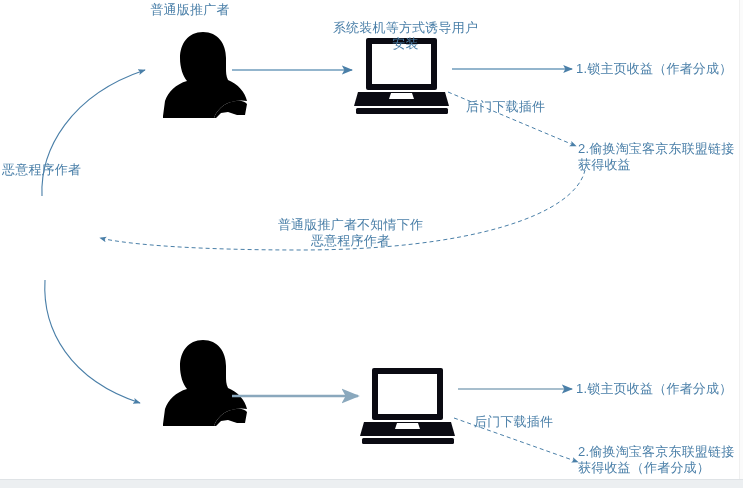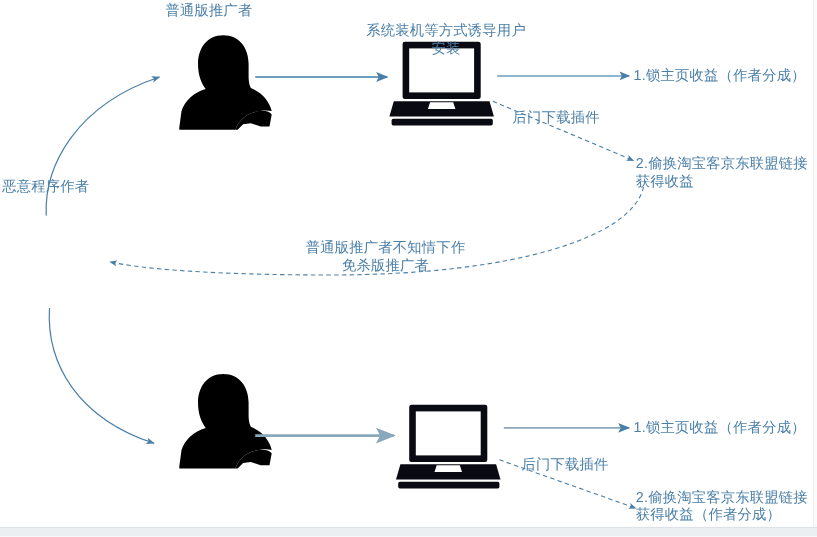--- a/index.html
+++ b/index.html
@@ -213,21 +213,21 @@
 安装</div>
 
   <div class="label" style="left:576px; top:61px; width:168px; text-align:left;">1.锁主页收益（作者分成）</div>
 
   <div class="label" style="left:466px; top:99px; width:100px; text-align:left;">后门下载插件</div>
 
   <div class="label" style="left:578px; top:141px; width:165px; text-align:left;">2.偷换淘宝客京东联盟链接
 获得收益</div>
 
   <div class="label" style="left:258px; top:217px; width:185px;">普通版推广者不知情下作
-免杀版推广者</div>
+恶意程序作者</div>
 
 
 
   <div class="label" style="left:576px; top:381px; width:168px; text-align:left;">1.锁主页收益（作者分成）</div>
 
   <div class="label" style="left:474px; top:414px; width:100px; text-align:left;">后门下载插件</div>
 
   <div class="label" style="left:578px; top:444px; width:165px; text-align:left;">2.偷换淘宝客京东联盟链接
 获得收益（作者分成）</div>
 

